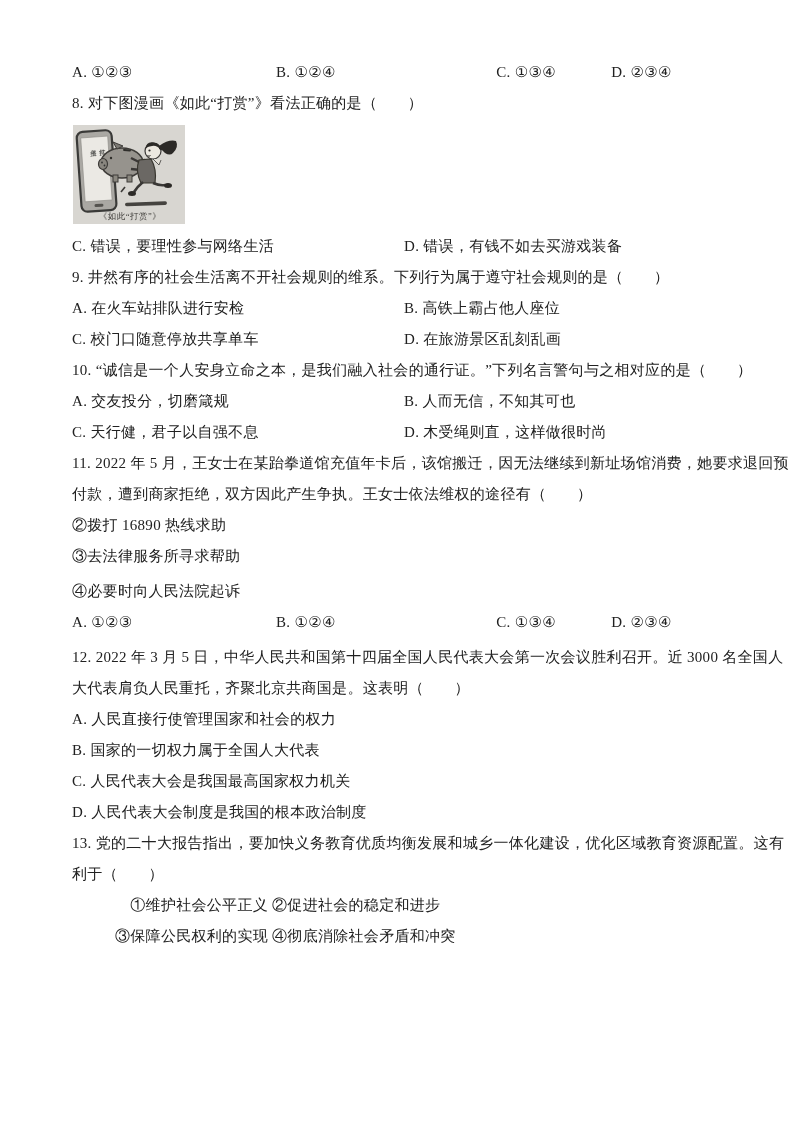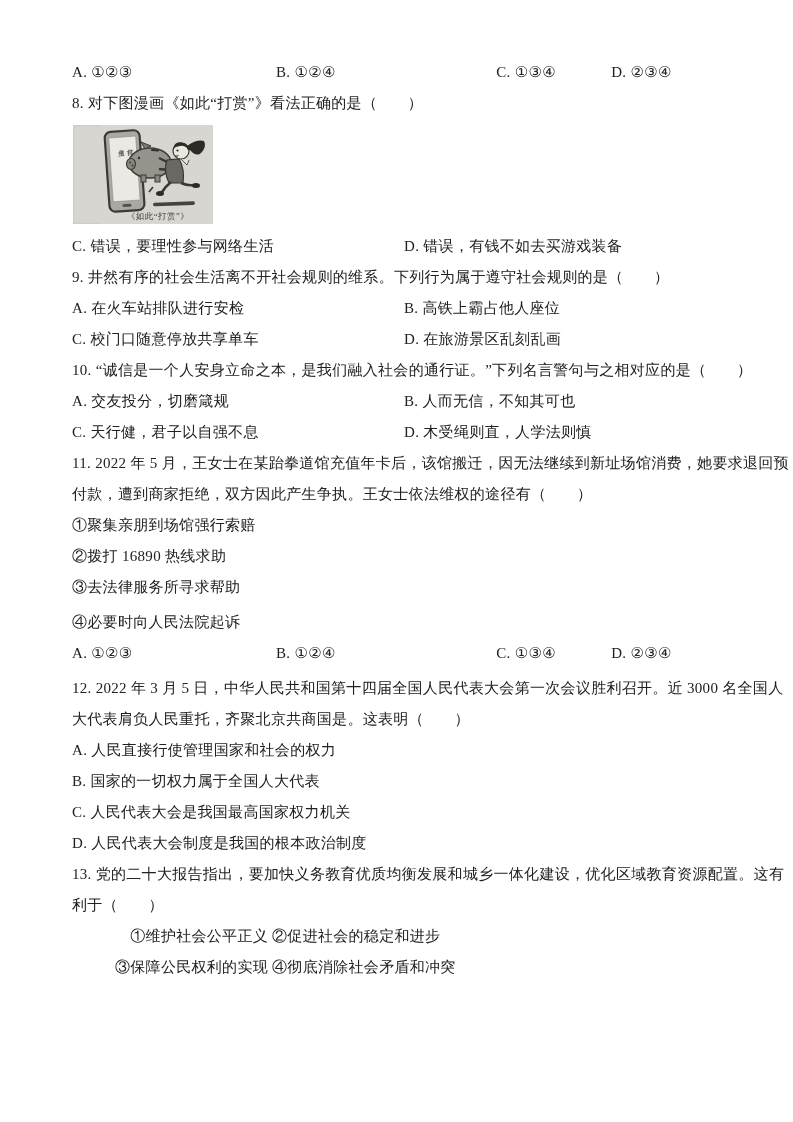--- a/index.html
+++ b/index.html
@@ -40,21 +40,20 @@
   
   .figure-row {
     height:106px;
   }
   .cartoon {
     position:relative;
     margin:6px 0 8px 1px;
     width:112px; height:99px;
     background:#d8d6d1;
     box-shadow:0 0 2px rgba(0,0,0,0.15) inset;
-    padding-left:28px;
   }
   .cartoon svg { display:block; }
 </style>
 </head>
 <body>
 
 <div class="page">
   <div class="content">
 
     <div class="row opt4">
@@ -132,26 +131,25 @@
       <span class="c2">D. 在旅游景区乱刻乱画</span>
     </div>
 
     <div class="row">10. “诚信是一个人安身立命之本，是我们融入社会的通行证。”下列名言警句与之相对应的是（　　）</div>
     <div class="row opt2">
       <span class="c1">A. 交友投分，切磨箴规</span>
       <span class="c2">B. 人而无信，不知其可也</span>
     </div>
     <div class="row opt2">
       <span class="c1">C. 天行健，君子以自强不息</span>
-      <span class="c2">D. 木受绳则直，人学法则慎</span>
+      <span class="c2">D. 木受绳则直，这样做很时尚</span>
     </div>
 
     <div class="row">11. 2022 年 5 月，王女士在某跆拳道馆充值年卡后，该馆搬迁，因无法继续到新址场馆消费，她要求退回预</div>
     <div class="row">付款，遭到商家拒绝，双方因此产生争执。王女士依法维权的途径有（　　）</div>
-    <div class="row">①聚集亲朋到场馆强行索赔</div>
     <div class="row">②拨打 16890 热线求助</div>
     <div class="row">③去法律服务所寻求帮助</div>
     <div class="row gap-top">④必要时向人民法院起诉</div>
     <div class="row opt4">
       <span class="c1">A. ①②③</span>
       <span class="c2">B. ①②④</span>
       <span class="c3">C. ①③④</span>
       <span class="c4">D. ②③④</span>
     </div>
 

